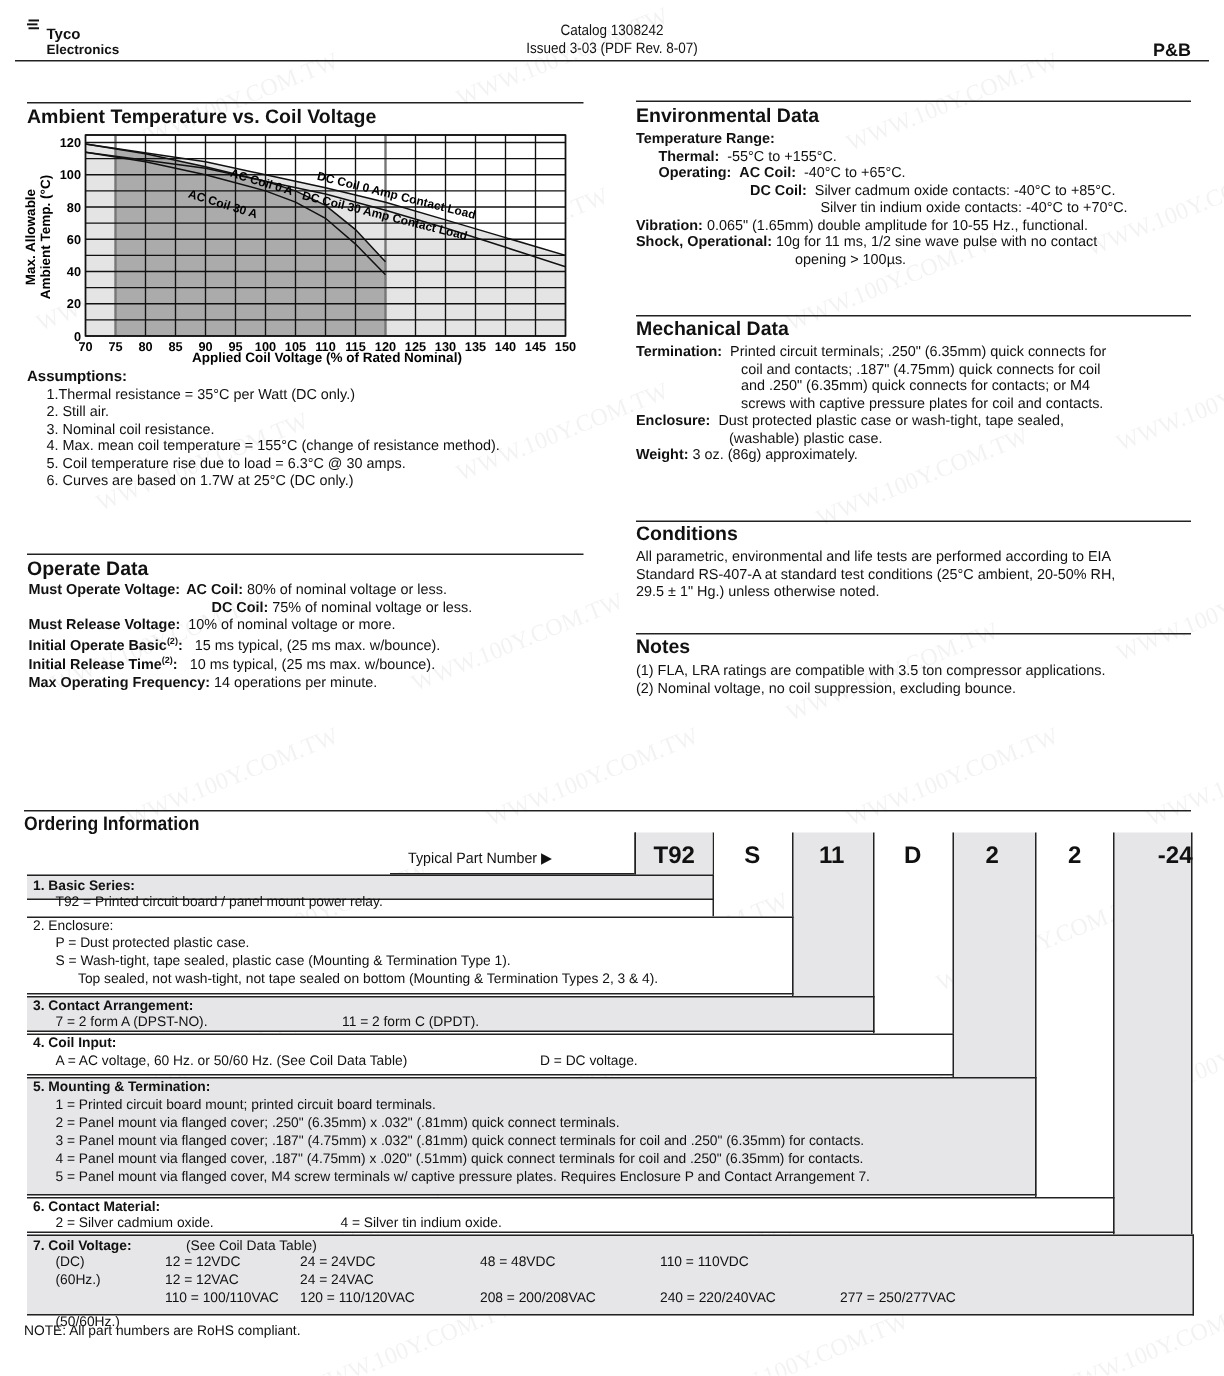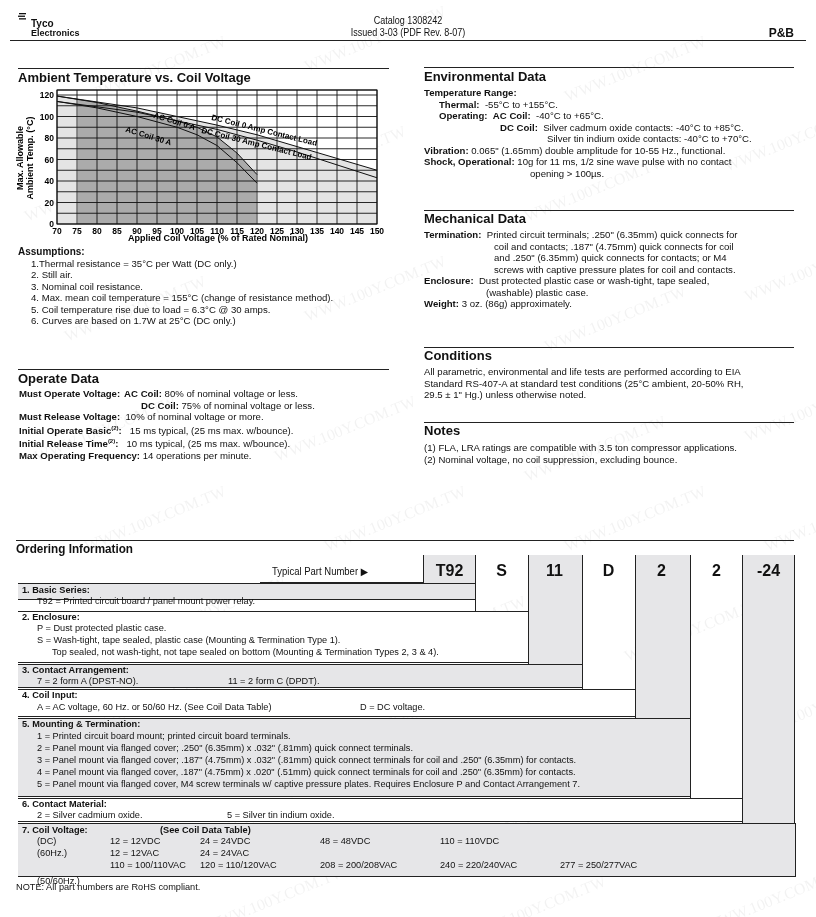--- a/index.html
+++ b/index.html
@@ -244,47 +244,47 @@
     <div class="ord-box" style="left: 18px; top: 689px; width: 618px; height: 28px; background: rgb(255, 255, 255); border-left: none;"></div>
     <div class="ord-box" style="left: 18px; top: 664px; width: 565px; height: 24px; background: rgb(230, 230, 232); border-left: none;"></div>
     <div class="ord-box" style="left: 18px; top: 611px; width: 511px; height: 52px; background: rgb(255, 255, 255); border-left: none;"></div>
     <div class="ord-box" style="left: 18px; top: 583px; width: 458px; height: 17px; background: rgb(230, 230, 232); border-left: none;"></div>
     <div class="pn-label" style="left: 423px;">T92</div>
     <div class="pn-label" style="left: 475px;">S</div>
     <div class="pn-label" style="left: 528px;">11</div>
     <div class="pn-label" style="left: 582px;">D</div>
     <div class="pn-label" style="left: 635px;">2</div>
     <div class="pn-label" style="left: 690px;">2</div>
-    <div class="pn-label" style="left: 742px;">-24</div>
+    <div class="pn-label" style="left: 742px; text-align: right;">-24</div>
     <div class="abs" style="left: 272px; top: 566px; font-size: 10px; transform: scaleX(0.95); transform-origin: left top;">Typical Part Number ▶</div>
     <div class="abs" style="left: 260px; top: 582px; width: 163px; height: 1px; background: rgb(34, 34, 34);"></div>
     <div class="abs" style="left: 423px; top: 555px; width: 1px; height: 28px; background: rgb(34, 34, 34);"></div>
     <div class="ord-item" style="left: 22px; top: 585px; font-weight: bold;">1.  Basic Series:</div>
     <div class="ord-item" style="left: 37px; top: 596px;">T92 = Printed circuit board / panel mount power relay.</div>
-    <div class="ord-item" style="left: 22px; top: 612px; font-weight: bold;">2.  Enclosure:</div>
+    <div class="ord-item" style="left: 22px; top: 612px; font-weight: normal;">2.  Enclosure:</div>
     <div class="ord-item" style="left: 37px; top: 623px;">P = Dust protected plastic case.</div>
     <div class="ord-item" style="left: 37px; top: 635px;">S =  Wash-tight, tape sealed, plastic case (Mounting &amp; Termination Type 1).</div>
     <div class="ord-item" style="left: 52px; top: 647px;">Top sealed, not wash-tight, not tape sealed on bottom (Mounting &amp; Termination Types 2, 3 &amp; 4).</div>
     <div class="ord-item" style="left: 22px; top: 665px; font-weight: bold;">3.  Contact Arrangement:</div>
     <div class="ord-item" style="left: 37px; top: 676px;">7 = 2 form A (DPST-NO).</div>
     <div class="ord-item" style="left: 228px; top: 676px;">11 = 2 form C (DPDT).</div>
     <div class="ord-item" style="left: 22px; top: 690px; font-weight: bold;">4.  Coil Input:</div>
     <div class="ord-item" style="left: 37px; top: 702px;">A = AC voltage, 60 Hz. or 50/60 Hz. (See Coil Data Table)</div>
     <div class="ord-item" style="left: 360px; top: 702px;">D = DC voltage.</div>
     <div class="ord-item" style="left: 22px; top: 719px; font-weight: bold;">5.  Mounting &amp; Termination:</div>
     <div class="ord-item" style="left: 37px; top: 731px;">1 = Printed circuit board mount; printed circuit board terminals.</div>
     <div class="ord-item" style="left: 37px; top: 743px;">2 = Panel mount via flanged cover; .250" (6.35mm) x .032" (.81mm) quick connect terminals.</div>
     <div class="ord-item" style="left: 37px; top: 755px;">3 = Panel mount via flanged cover; .187" (4.75mm) x .032" (.81mm) quick connect terminals for coil and .250" (6.35mm) for contacts.</div>
     <div class="ord-item" style="left: 37px; top: 767px;">4 = Panel mount via flanged cover, .187" (4.75mm) x .020" (.51mm) quick connect terminals for coil and .250" (6.35mm) for contacts.</div>
     <div class="ord-item" style="left: 37px; top: 779px;">5 = Panel mount via flanged cover, M4 screw terminals w/ captive pressure plates.  Requires Enclosure P and Contact Arrangement 7.</div>
     <div class="ord-item" style="left: 22px; top: 799px; font-weight: bold;">6.  Contact Material:</div>
     <div class="ord-item" style="left: 37px; top: 810px;">2 = Silver cadmium oxide.</div>
-    <div class="ord-item" style="left: 227px; top: 810px;">5 = Silver tin indium oxide.</div>
+    <div class="ord-item" style="left: 227px; top: 810px;">4 = Silver tin indium oxide.</div>
     <div class="ord-item" style="left: 22px; top: 825px; font-weight: bold;">7.  Coil Voltage:</div>
-    <div class="ord-item" style="left: 124px; top: 825px; font-weight: bold; margin-left: 36px;">(See Coil Data Table)</div>
+    <div class="ord-item" style="left: 124px; top: 825px; font-weight: normal;">(See Coil Data Table)</div>
     <div class="ord-item" style="left: 37px; top: 836px;">(DC)</div>
     <div class="ord-item" style="left: 110px; top: 836px;">12 = 12VDC</div>
     <div class="ord-item" style="left: 200px; top: 836px;">24 = 24VDC</div>
     <div class="ord-item" style="left: 320px; top: 836px;">48 = 48VDC</div>
     <div class="ord-item" style="left: 440px; top: 836px;">110 = 110VDC</div>
     <div class="ord-item" style="left: 37px; top: 848px;">(60Hz.)</div>
     <div class="ord-item" style="left: 110px; top: 848px;">12 = 12VAC</div>
     <div class="ord-item" style="left: 200px; top: 848px;">24 = 24VAC</div>
     <div class="ord-item" style="left: 37px; top: 860px; margin-top: 16px;">(50/60Hz.)</div>
     <div class="ord-item" style="left: 110px; top: 860px;">110 = 100/110VAC</div>

